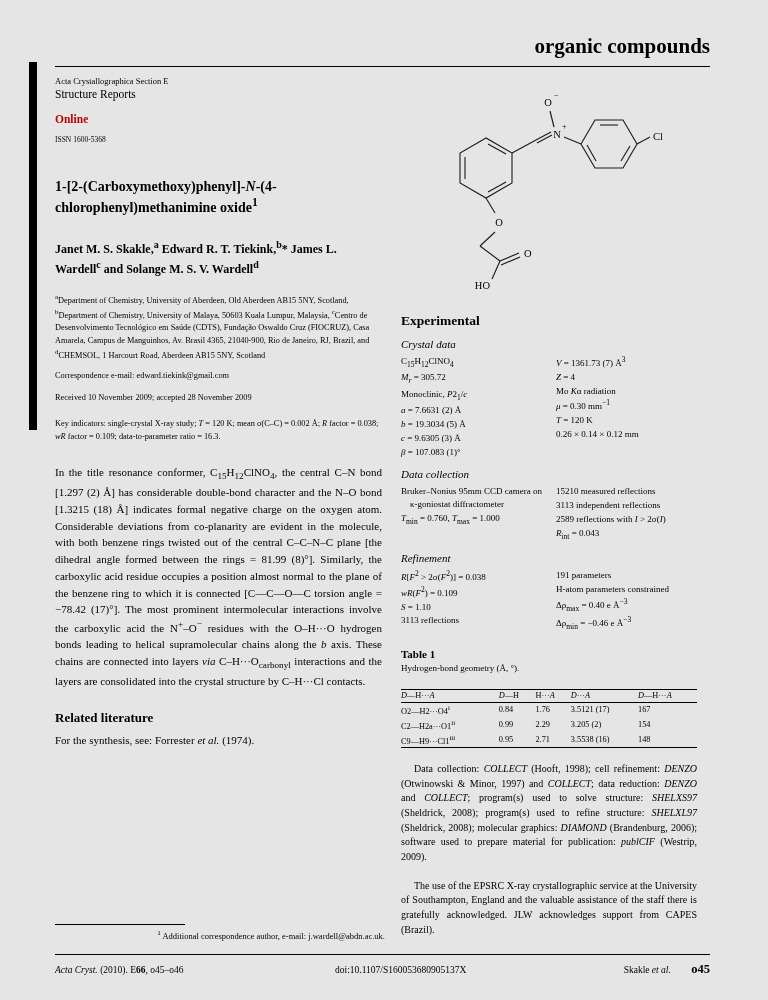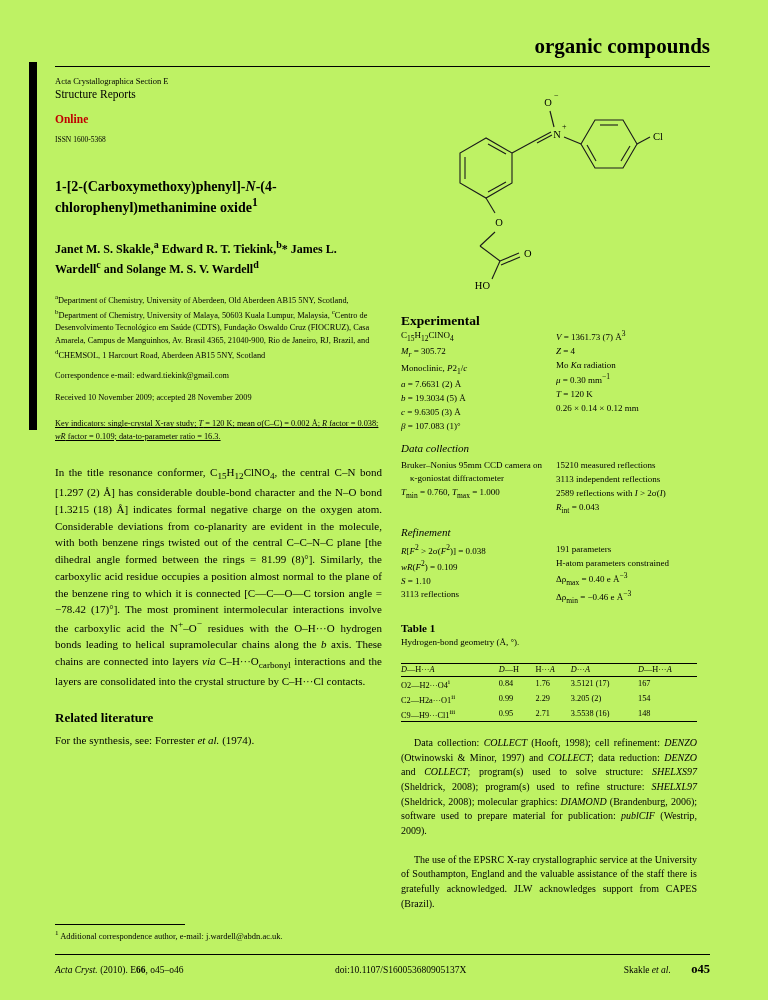--- a/index.html
+++ b/index.html
@@ -1,39 +1,39 @@
 <!DOCTYPE html>
 <html><head>
 <meta charset="utf-8">
 <style>
   * { margin:0; padding:0; box-sizing:border-box; }
   html,body { background:#fff; }
   .page {
-    width:768px; height:1000px; position:relative; background:#bef264;
+    width:768px; height:1000px; position:relative; background:#e5e5e5;
     font-family:"Liberation Serif","DejaVu Serif",serif; color:#000; overflow:hidden;
   }
   .section-header { position:absolute; top:34px; right:58px; font-size:21px; font-weight:700; }
   .header-rule { position:absolute; top:66px; left:55px; width:655px; border-top:1.6px solid #000; }
   .spine-bar { position:absolute; left:29px; top:62px; width:8px; height:368px; background:#000; }
 
   .columns { position:absolute; top:76px; left:55px; width:655px; display:flex; gap:19px; }
   .col-left { width:327px; }
   .col-right { width:296px; }
 
   .mast-journal { font-size:8.5px; }
   .mast-title { font-size:11.5px; font-weight:400; margin-top:2px; }
   .mast-online { font-size:11.5px; font-weight:700; margin-top:13px; }
   .mast-issn { font-size:7.5px; margin-top:10px; }
 
   .article-title { font-size:14px; font-weight:700; line-height:1.28; margin-top:34px; }
   .authors { font-size:12px; font-weight:700; line-height:1.35; margin-top:22px; }
   .affiliations { font-size:8.3px; line-height:1.5; margin-top:15px; }
   .correspondence { font-size:8.3px; margin-top:9px; }
   .received { font-size:8.3px; margin-top:13px; }
-  .key-indicators { font-size:8.3px; line-height:1.5; margin-top:16px;text-decoration:underline; }
+  .key-indicators { font-size:8.3px; line-height:1.5; margin-top:16px; }
   .abstract { font-size:11px; line-height:1.52; text-align:justify; margin-top:21px; }
   .related-heading { font-size:13px; font-weight:700; margin-top:20px; }
   .related-text { font-size:11px; margin-top:8px; }
 
   .molecule-wrap { display:flex; justify-content:center; padding:10px 0 2px; }
   .molecule-wrap svg { stroke:#1a1a1a; }
   .atom-label { font-family:"Liberation Serif",serif; font-size:10.5px; fill:#000; stroke:none; }
   .charge-label { font-family:"Liberation Serif",serif; font-size:8px; fill:#000; stroke:none; }
 
   .exp-heading { font-size:13.5px; font-weight:700; margin-top:10px; }
@@ -45,21 +45,21 @@
   .table-caption { font-size:9px; margin-top:3px; }
   .hbond-table { width:100%; border-collapse:collapse; font-size:8.3px; margin-top:16px; }
   .hbond-table th, .hbond-table td { text-align:left; font-weight:normal; padding:1.5px 2px 1.5px 0; }
   .hbond-table thead tr { border-top:0.9px solid #000; border-bottom:0.9px solid #000; }
   .hbond-table tbody tr:last-child { border-bottom:0.9px solid #000; }
   .hbond-table th:first-child, .hbond-table td:first-child { width:33%; }
 
   .symmetry { font-size:7.8px; line-height:1.45; margin-top:5px; text-align:justify; }
   .closing-para { font-size:10px; line-height:1.47; text-align:justify; text-indent:13px; margin-top:14px; }
 
-  .footnote { position:absolute; left:55px; top:924px; width:330px; font-size:8.5px; }
+  .footnote { position:absolute; left:55px; top:924px; width:330px; font-size:8.5px;text-align:right; }
   .footnote-rule { width:130px; border-top:0.9px solid #000; margin-bottom:4px; }
 
   .footer-rule { position:absolute; left:55px; width:655px; top:954px; border-top:1px solid #000; }
   .footer { position:absolute; left:55px; width:655px; top:962px; display:flex; align-items:baseline; font-size:9.5px; }
   .footer-left { flex:1.2; }
   .footer-center { flex:1.4; text-align:center; }
   .footer-right { flex:1; text-align:right; }
   .footer-page { font-weight:700; font-size:12.5px; margin-left:18px; }
 </style>
 </head>
@@ -132,20 +132,21 @@
           <text class="charge-label" x="138" y="43">+</text>
           <text class="atom-label" x="229" y="54" text-anchor="start">Cl</text>
           <text class="atom-label" x="75" y="140" text-anchor="middle">O</text>
           <text class="atom-label" x="100" y="171" text-anchor="start">O</text>
           <text class="atom-label" x="66" y="203" text-anchor="end">HO</text>
         </svg>
       </div>
 
       <div class="exp-heading">Experimental</div>
 
+      <div class="sub-heading">Crystal data</div>
       <div class="data-grid">
         <div class="data-col">
             <div>C<sub>15</sub>H<sub>12</sub>ClNO<sub>4</sub></div>
             <div><i>M<sub>r</sub></i> = 305.72</div>
             <div>Monoclinic, <i>P</i>2<sub>1</sub>/<i>c</i></div>
             <div><i>a</i> = 7.6631 (2) Å</div>
             <div><i>b</i> = 19.3034 (5) Å</div>
             <div><i>c</i> = 9.6305 (3) Å</div>
             <div><i>β</i> = 107.083 (1)°</div>
           </div>

